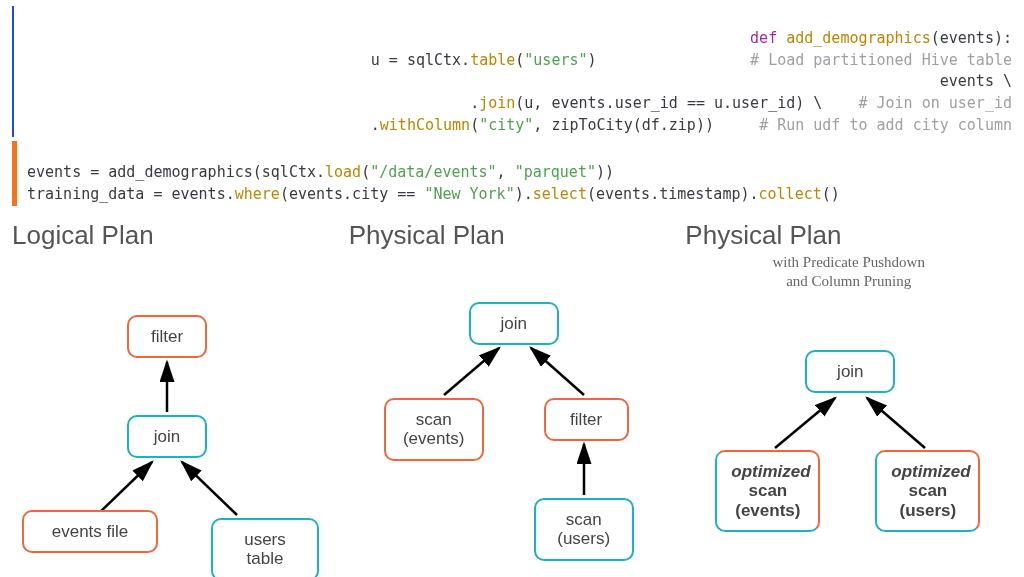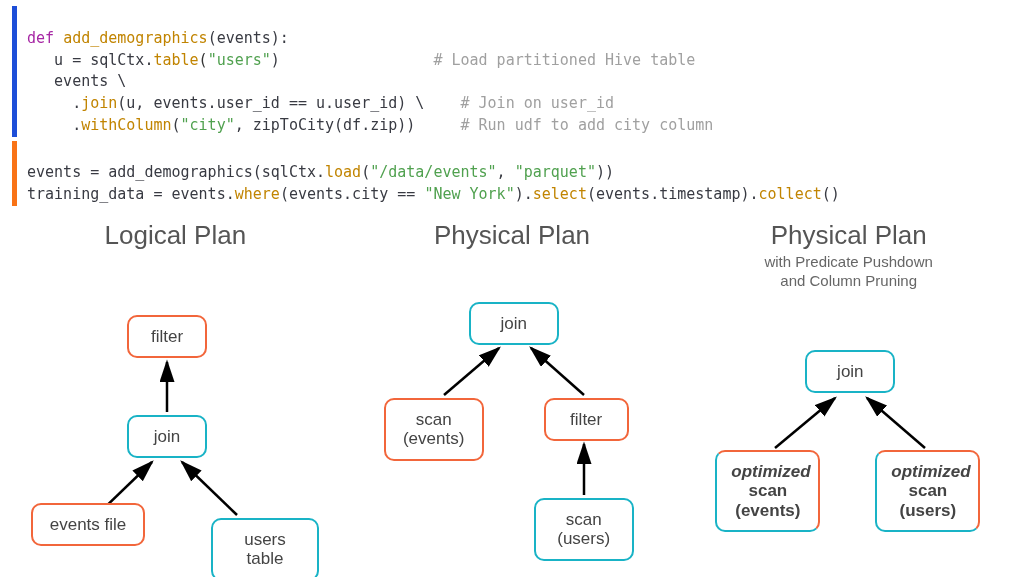--- a/index.html
+++ b/index.html
@@ -12,21 +12,21 @@
     color: #333;
   }
   .code-block {
     font-family: "Menlo", "Consolas", monospace;
     font-size: 15px;
     line-height: 1.45;
     white-space: pre;
     padding-left: 10px;
     margin-bottom: 4px;
   }
-  .bar-cyan  { border-left: 5px solid #1d4ed8; }
+  .bar-cyan  { border-left: 2px solid #1d4ed8; text-align: right; }
   .bar-orange{ border-left: 5px solid #f97316; }
 
   .kw     { color: #a626a4; }
   .fn     { color: #c18401; }
   .str    { color: #50a14f; }
   .cmt    { color: #a0a0a0; }
   .plain  { color: #383a42; }
 
   
   .plans {
@@ -37,21 +37,21 @@
   }
   .plan {
     position: relative;
     flex: 1 1 0;
     height: 360px;
   }
   .plan h2 {
     font-weight: 400;
     font-size: 26px;
     margin: 0;
-    text-align: center;
+    text-align: left;
     color: #555;
   }
   .plan .sub {
     font-size: 15px;
     text-align:center;
     color:#666;
     line-height:1.25;
     margin-top:2px;
   }
 
@@ -104,21 +104,21 @@
             <path d="M0,0 L0,6 L9,3 z" fill="#000"></path>
           </marker>
         </defs>
       <line x1="155" y1="192" x2="155" y2="142" stroke="#000" stroke-width="2.5" marker-end="url(#ah1)"></line>
       <line x1="85" y1="295" x2="140" y2="242" stroke="#000" stroke-width="2.5" marker-end="url(#ah1)"></line>
       <line x1="225" y1="295" x2="170" y2="242" stroke="#000" stroke-width="2.5" marker-end="url(#ah1)"></line>
     </svg>
 
     <div class="node orange" style="left:115px; top:95px;  width:80px;">filter</div>
     <div class="node cyan" style="left:115px; top:195px; width:80px;">join</div>
-    <div class="node orange" style="left:10px;  top:283px; width:114px;margin-left:9px;">events file</div>
+    <div class="node orange" style="left:10px;  top:290px; width:136px;">events file</div>
     <div class="node cyan" style="left:170px; top:298px; width:108px;margin-left:29px;">users table</div>
   </div>
 
   <div class="plan">
     <h2>Physical Plan</h2>
 
     <svg class="edges">
       <defs>
           <marker id="ah2" markerWidth="10" markerHeight="10" refX="8" refY="3" orient="auto">
             <path d="M0,0 L0,6 L9,3 z" fill="#000"></path>
@@ -137,21 +137,21 @@
     <div class="node orange" style="left:195px; top:178px; width:85px;">filter</div>
     <div class="node cyan" style="left:185px; top:278px; width:100px;">
       <span>scan</span><br>
       <span>(users)</span>
     </div>
   </div>
 
   <div class="plan">
     <h2>Physical Plan</h2>
     <div class="sub">
-      <span style="white-space:pre-line;">with Predicate Pushdown
+      <span style="white-space:pre-line;font-family:Liberation Serif, serif;">with Predicate Pushdown
 and Column Pruning</span>
     </div>
 
     <svg class="edges">
       <defs>
           <marker id="ah3" markerWidth="10" markerHeight="10" refX="8" refY="3" orient="auto">
             <path d="M0,0 L0,6 L9,3 z" fill="#000"></path>
           </marker>
         </defs>
       <line x1="90" y1="228" x2="150" y2="178" stroke="#000" stroke-width="2.5" marker-end="url(#ah3)"></line>

